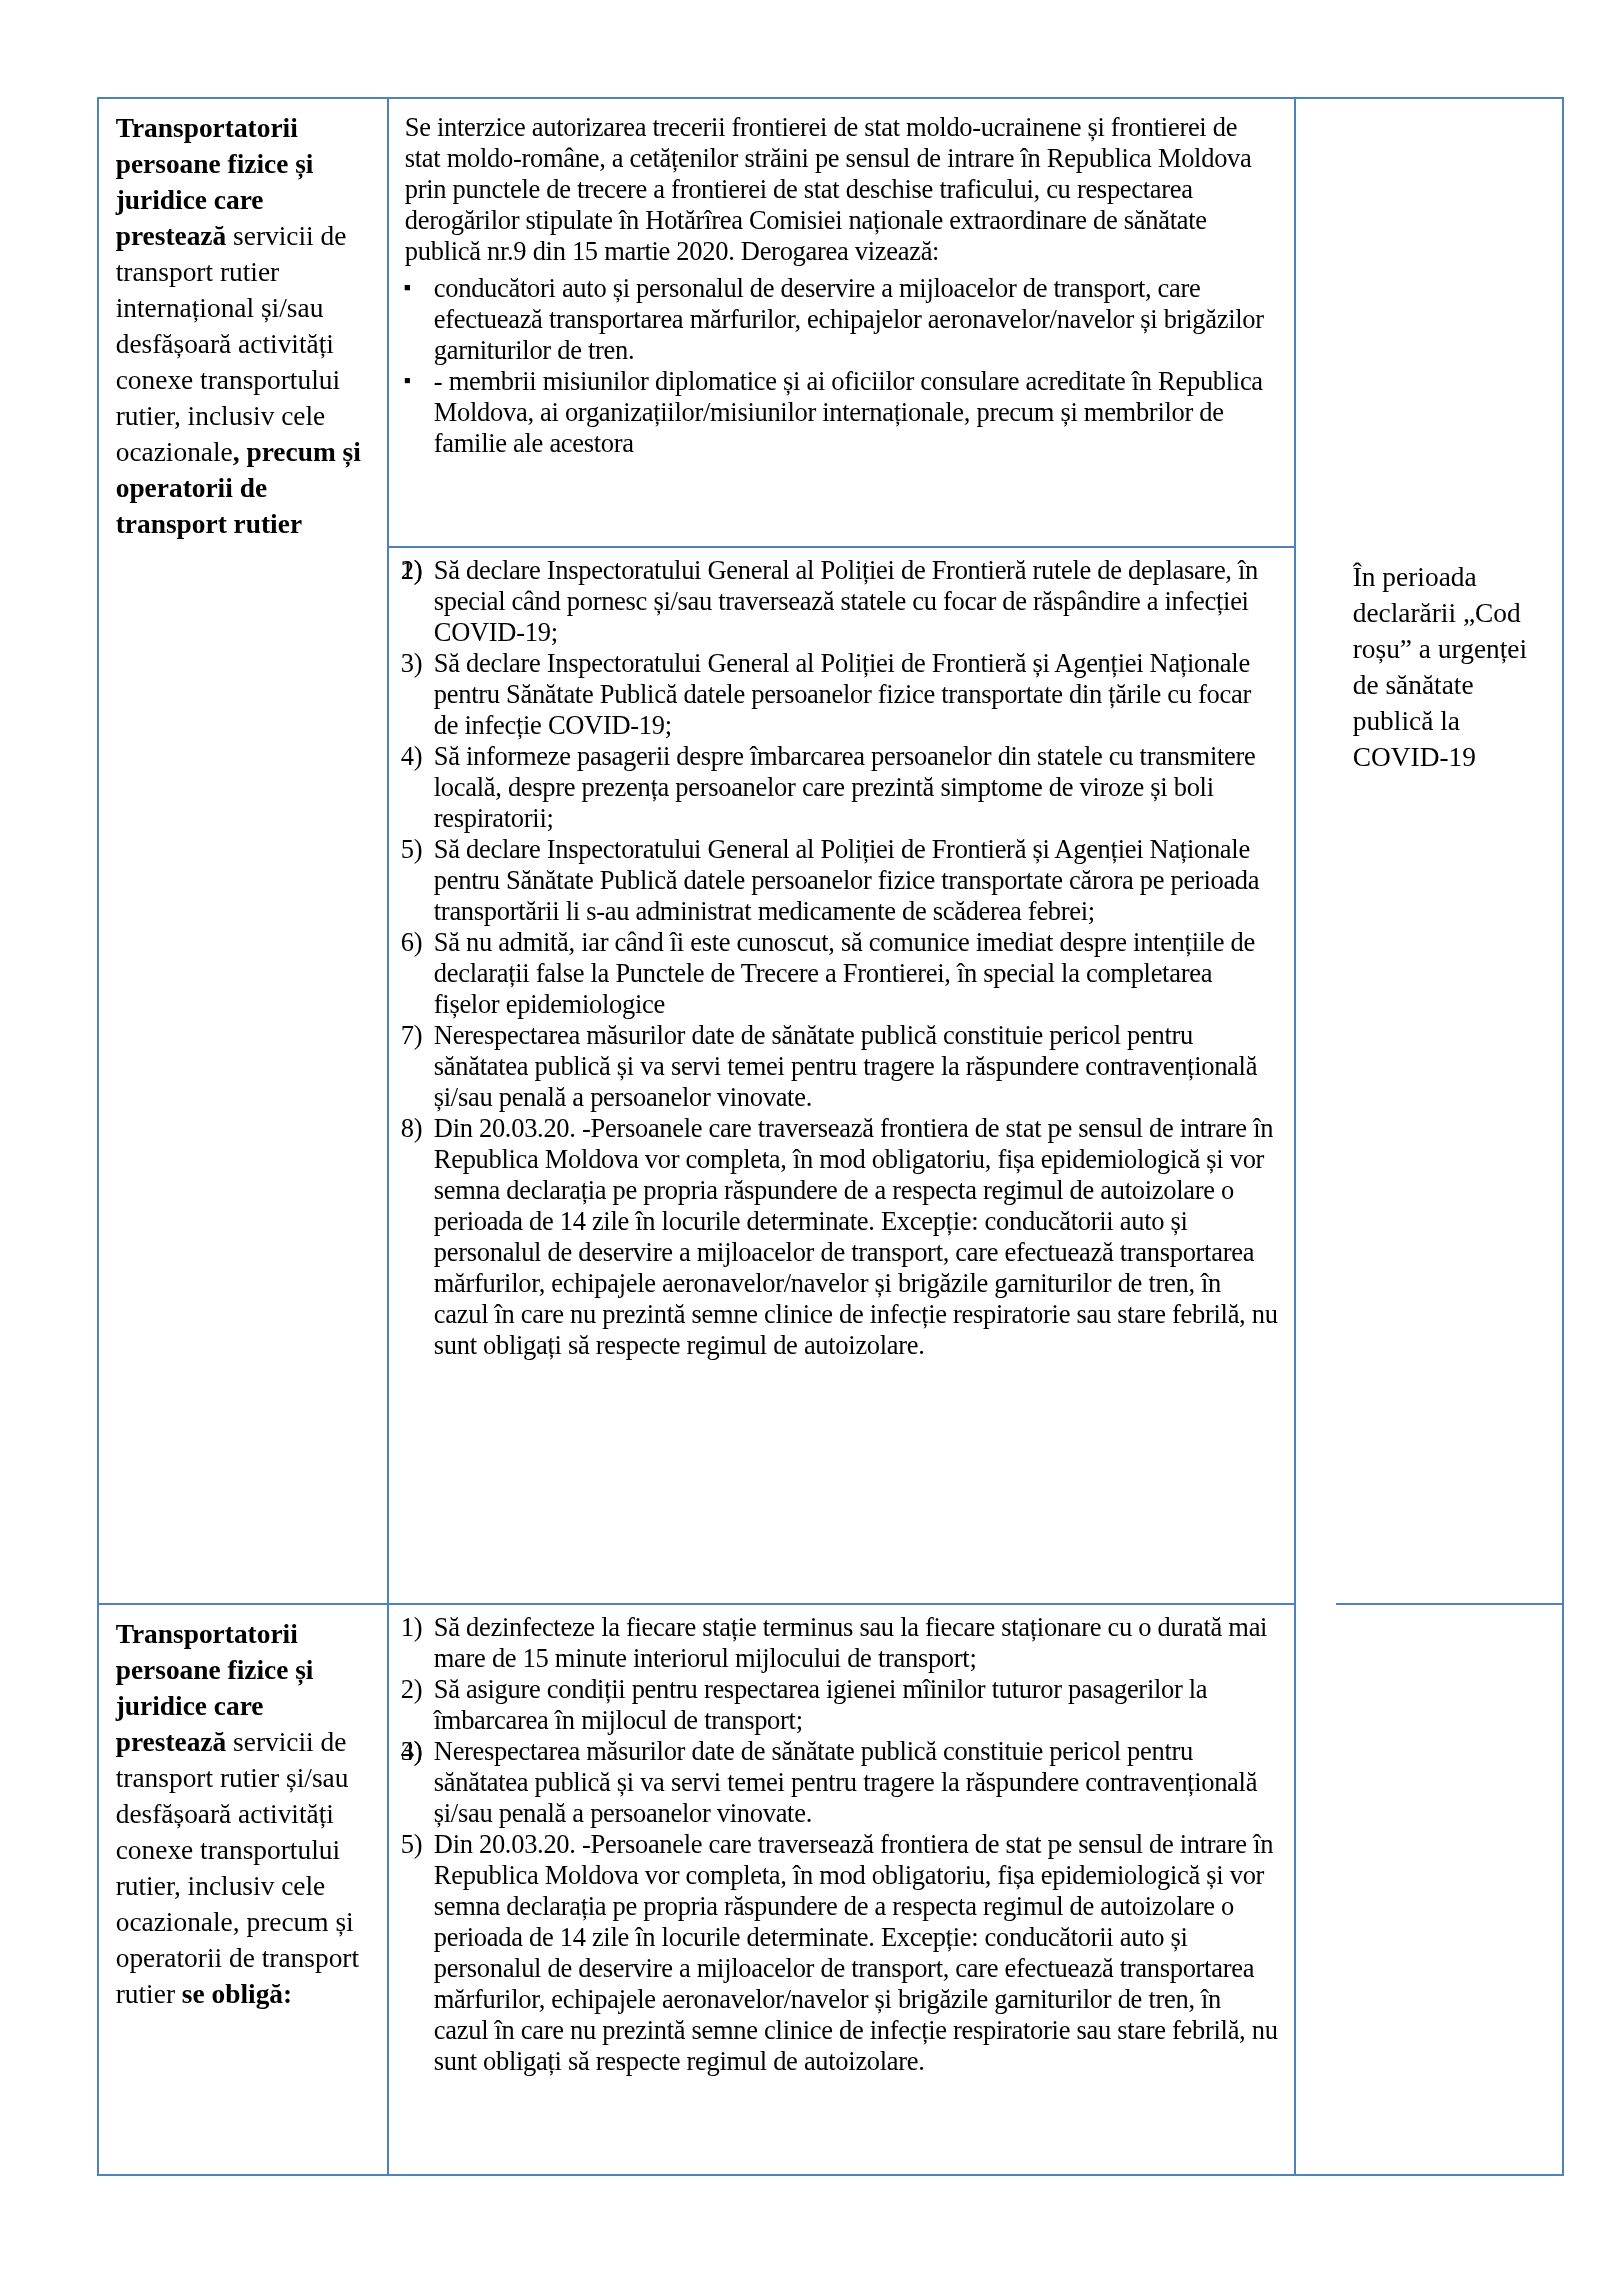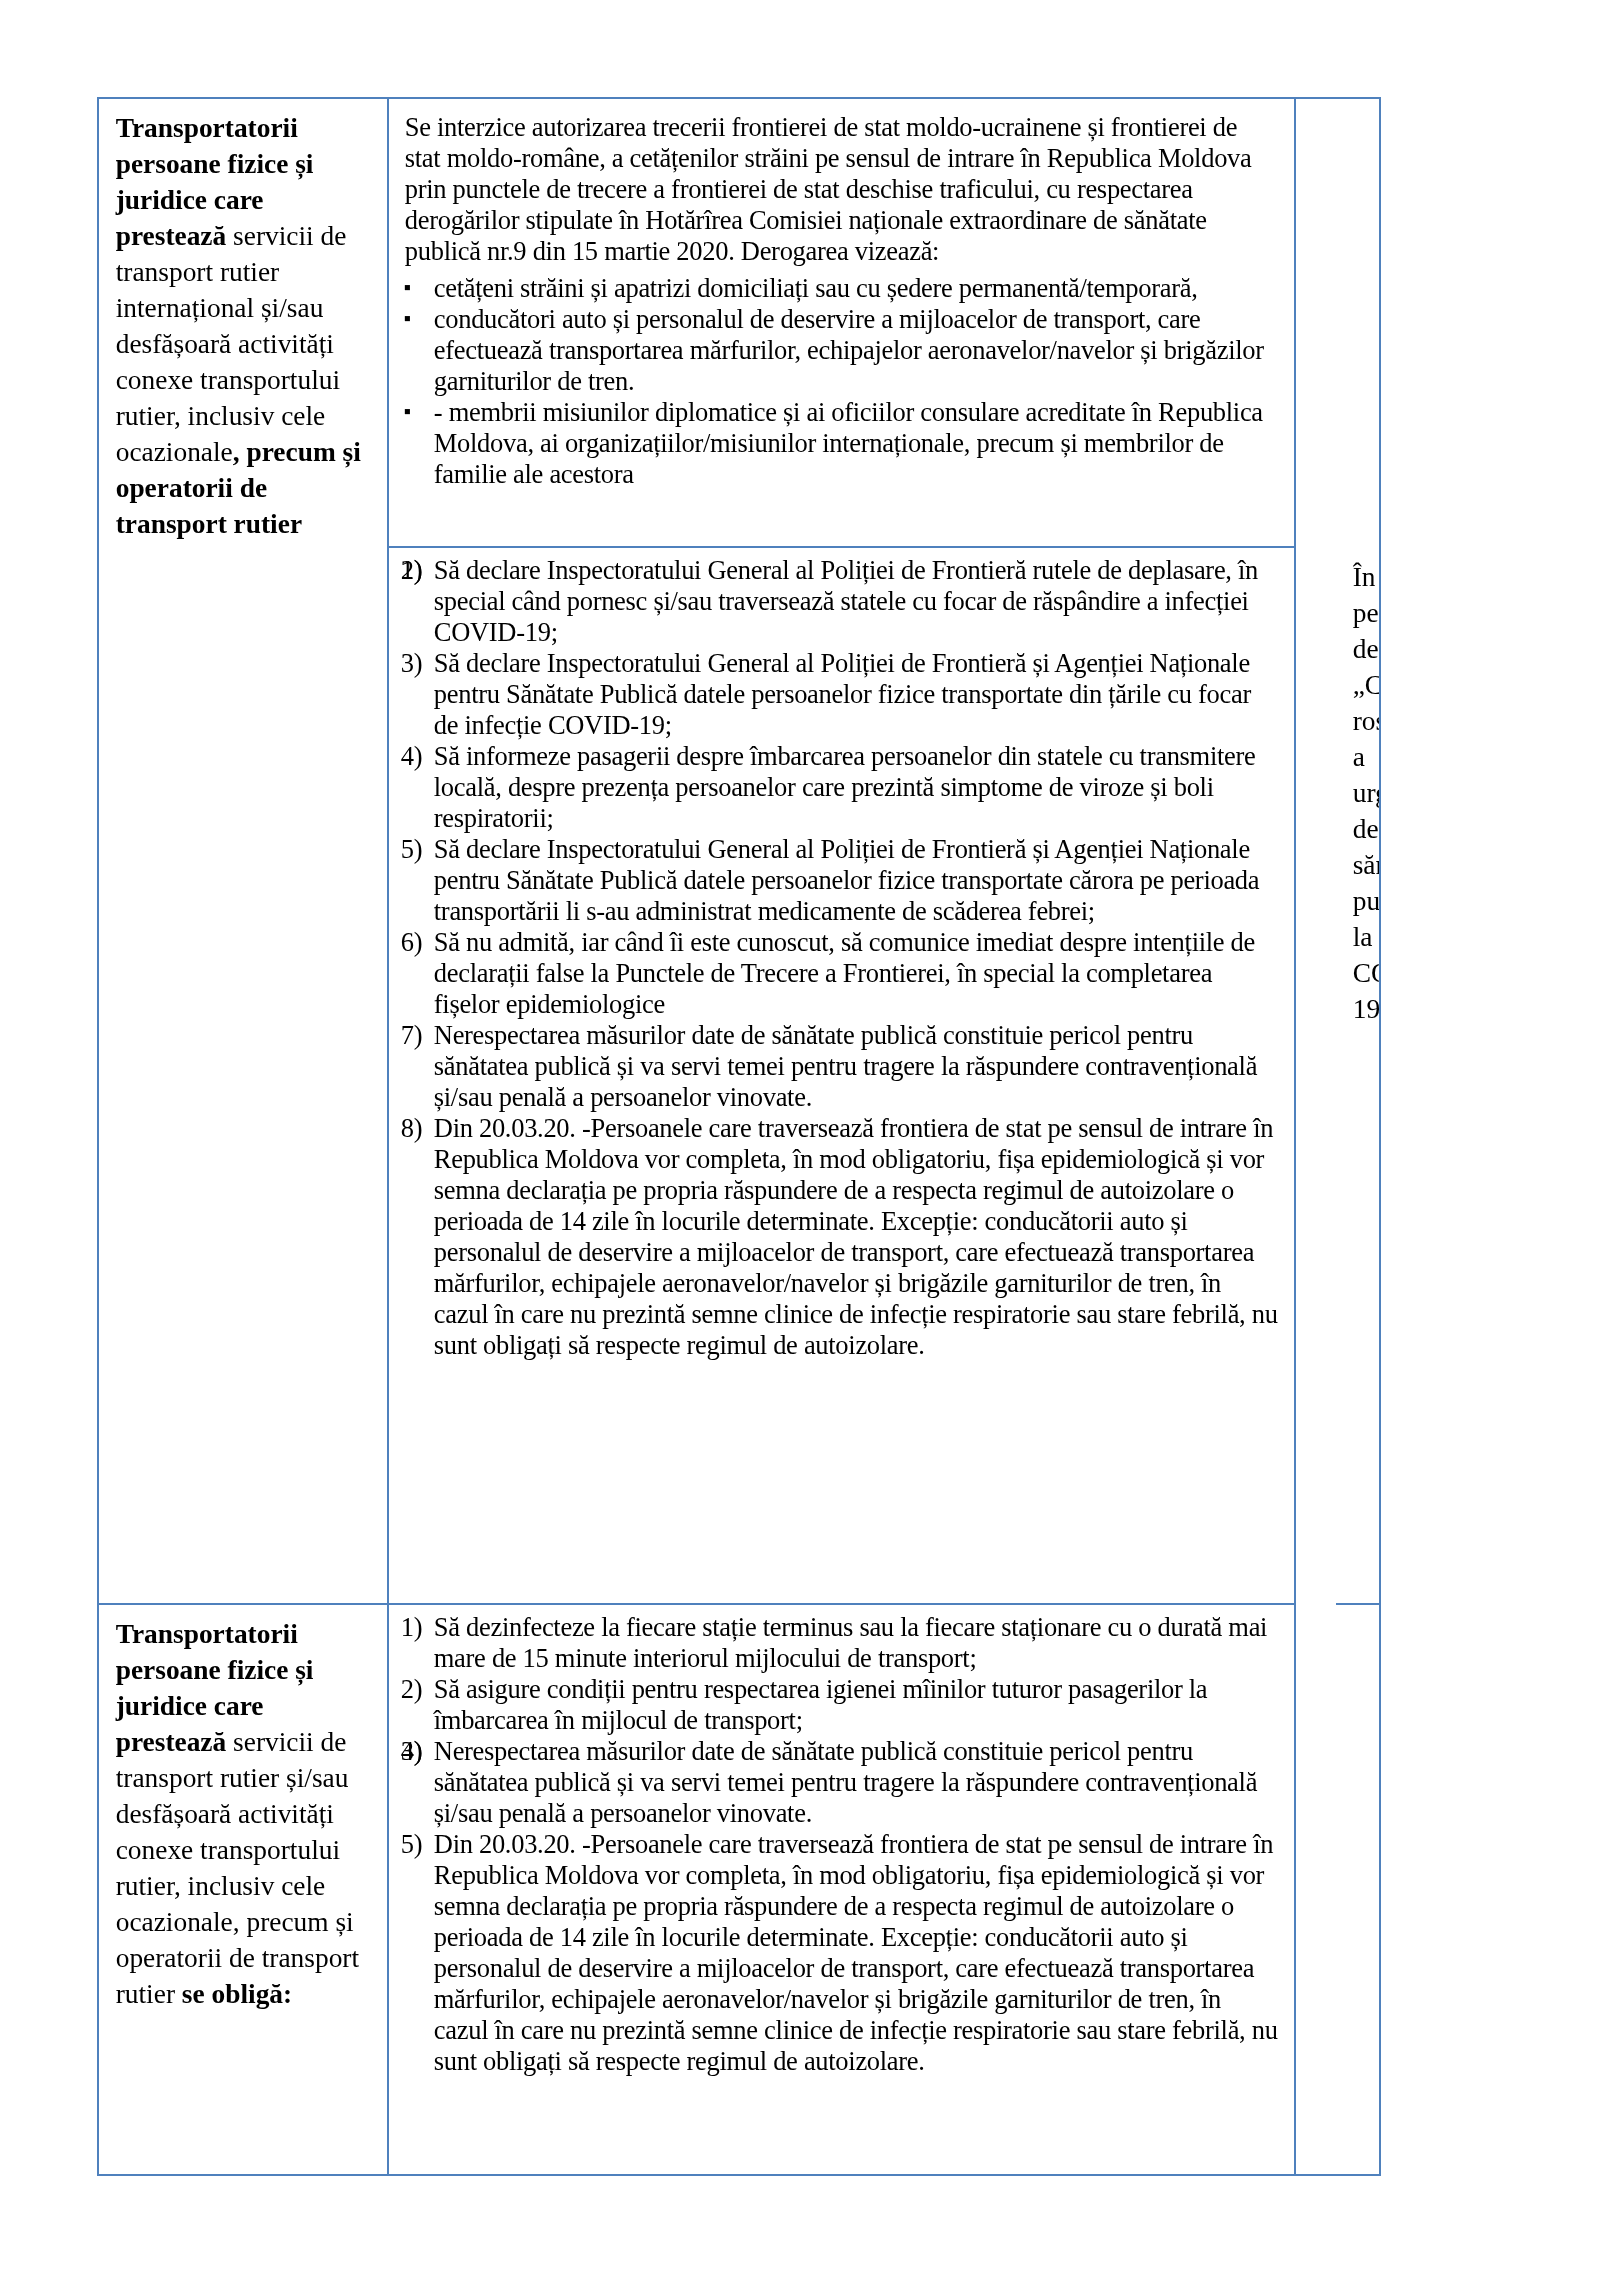--- a/index.html
+++ b/index.html
@@ -10,21 +10,21 @@
     width:1620px;height:2293px;
     background:#ffffff;
     color:#000000;
     font-family:"Liberation Serif","DejaVu Serif",serif;
     position:relative;
     overflow:hidden;
   }
   .doc-table{
     position:absolute;
     left:97px;top:97px;
-    width:1284px;height:2079px;
+    width:1467px;height:2079px;
     box-sizing:border-box;
     border:2px solid var(--border);
     display:grid;
     grid-template-columns:290px 907px 1fr;
     grid-template-rows:449px 1057px 1fr;
     background:#ffffff;
   }
   .cell{
     box-sizing:border-box;
     overflow:hidden;
@@ -67,21 +67,20 @@
 
   <div class="cell cell-side b-r b-b span-rows">
     <b>Transportatorii persoane fizice și juridice care prestează</b><span> servicii de transport rutier internațional și/sau desfășoară activități conexe transportului rutier, inclusiv cele ocazionale</span><b>, precum și operatorii de transport rutier</b>
   </div>
 
   <div class="cell cell-mid b-r b-b" style="grid-column:2;grid-row:1;">
     <p>Se interzice autorizarea trecerii frontierei de stat moldo-ucrainene și frontierei de stat moldo-române, a cetățenilor străini pe sensul de intrare în Republica Moldova prin punctele de trecere a frontierei de stat deschise traficului, cu respectarea derogărilor stipulate în Hotărîrea Comisiei naționale extraordinare de sănătate publică nr.9 din 15 martie 2020. Derogarea vizează:</p>
     <ul class="blist">
       <li>
         <span class="li-bullet">▪</span>
-        <span>cetățeni străini și apatrizi domiciliați sau cu ședere permanentă/temporară,</span>
       </li>
       <li>
         <span class="li-bullet">▪</span>
         <span>conducători auto și personalul de deservire a mijloacelor de transport, care efectuează transportarea mărfurilor, echipajelor aeronavelor/navelor și brigăzilor garniturilor de tren.</span>
       </li>
       <li>
         <span class="li-bullet">▪</span>
         <span>- membrii misiunilor diplomatice și ai oficiilor consulare acreditate în Republica Moldova, ai organizațiilor/misiunilor internaționale, precum și membrilor de familie ale acestora</span>
       </li>
     </ul>

